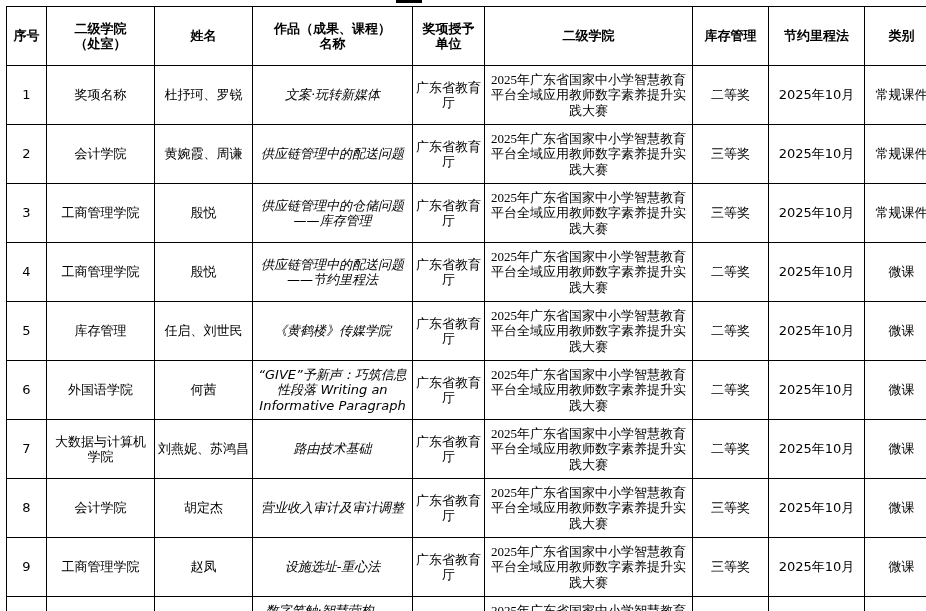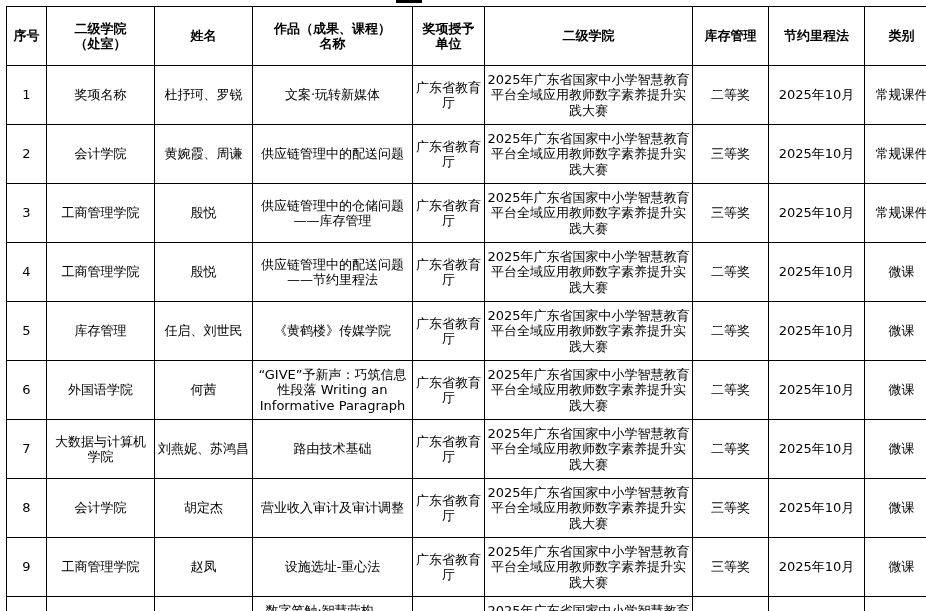--- a/index.html
+++ b/index.html
@@ -53,28 +53,30 @@
   col.c-work    { width: 160px; }
   col.c-org     { width: 72px; }
   col.c-award   { width: 208px; }
   col.c-level   { width: 76px; }
   col.c-date    { width: 96px; }
   col.c-type    { width: 74px; }
 
   .cell-award {
     font-size: 12.5px;
     line-height: 1.2;
+    font-family: Liberation Serif, serif;
   }
   .cell-org {
     font-size: 12.5px;
     line-height: 1.2;
   }
   .cell-work {
     font-size: 13px;
     line-height: 1.2;
+    font-style: italic;
   }
   .hdr-two-line {
     line-height: 1.3;
   }
   .top-nub {
     position: absolute;
     top: 0;
     left: 396px;
     width: 26px;
     height: 3px;

